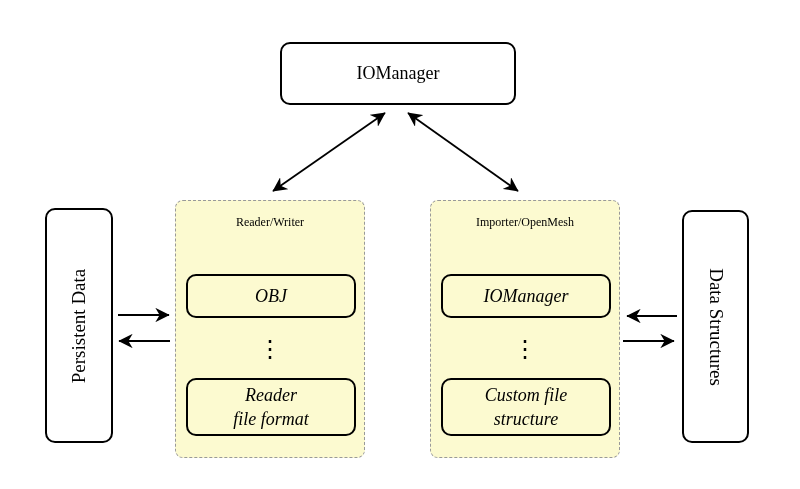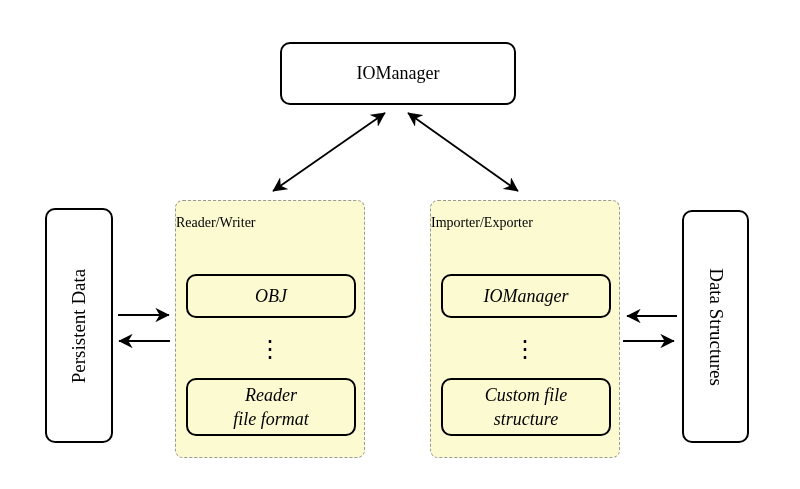--- a/index.html
+++ b/index.html
@@ -54,22 +54,22 @@
     width: 190px;
     height: 258px;
   }
   .group-left  { left: 175px; }
   .group-right { left: 430px; }
   .group-title {
     position: absolute;
     top: 14px;
     left: 0;
     width: 100%;
-    text-align: left;
-    font-size: 14px;
+    text-align: center;
+    font-size: 12px;
     white-space: nowrap;
   }
   .inner-box {
     position: absolute;
     box-sizing: border-box;
     left: 10px;
     width: 170px;
     background: #FCFAD0;
     border: 2.2px solid #000000;
     border-radius: 10px;
@@ -150,21 +150,21 @@
       <span class="inner-label">OBJ</span>
     </div>
     <div class="dots">⋮</div>
     <div class="inner-box inner-bottom">
       <span class="inner-label">Reader
 file format</span>
     </div>
   </div>
 
   <div class="group group-right">
-    <div class="group-title">Importer/Exporter</div>
+    <div class="group-title">Importer/OpenMesh</div>
     <div class="inner-box inner-top">
       <span class="inner-label">IOManager</span>
     </div>
     <div class="dots">⋮</div>
     <div class="inner-box inner-bottom">
       <span class="inner-label">Custom file
 structure</span>
     </div>
   </div>
 

